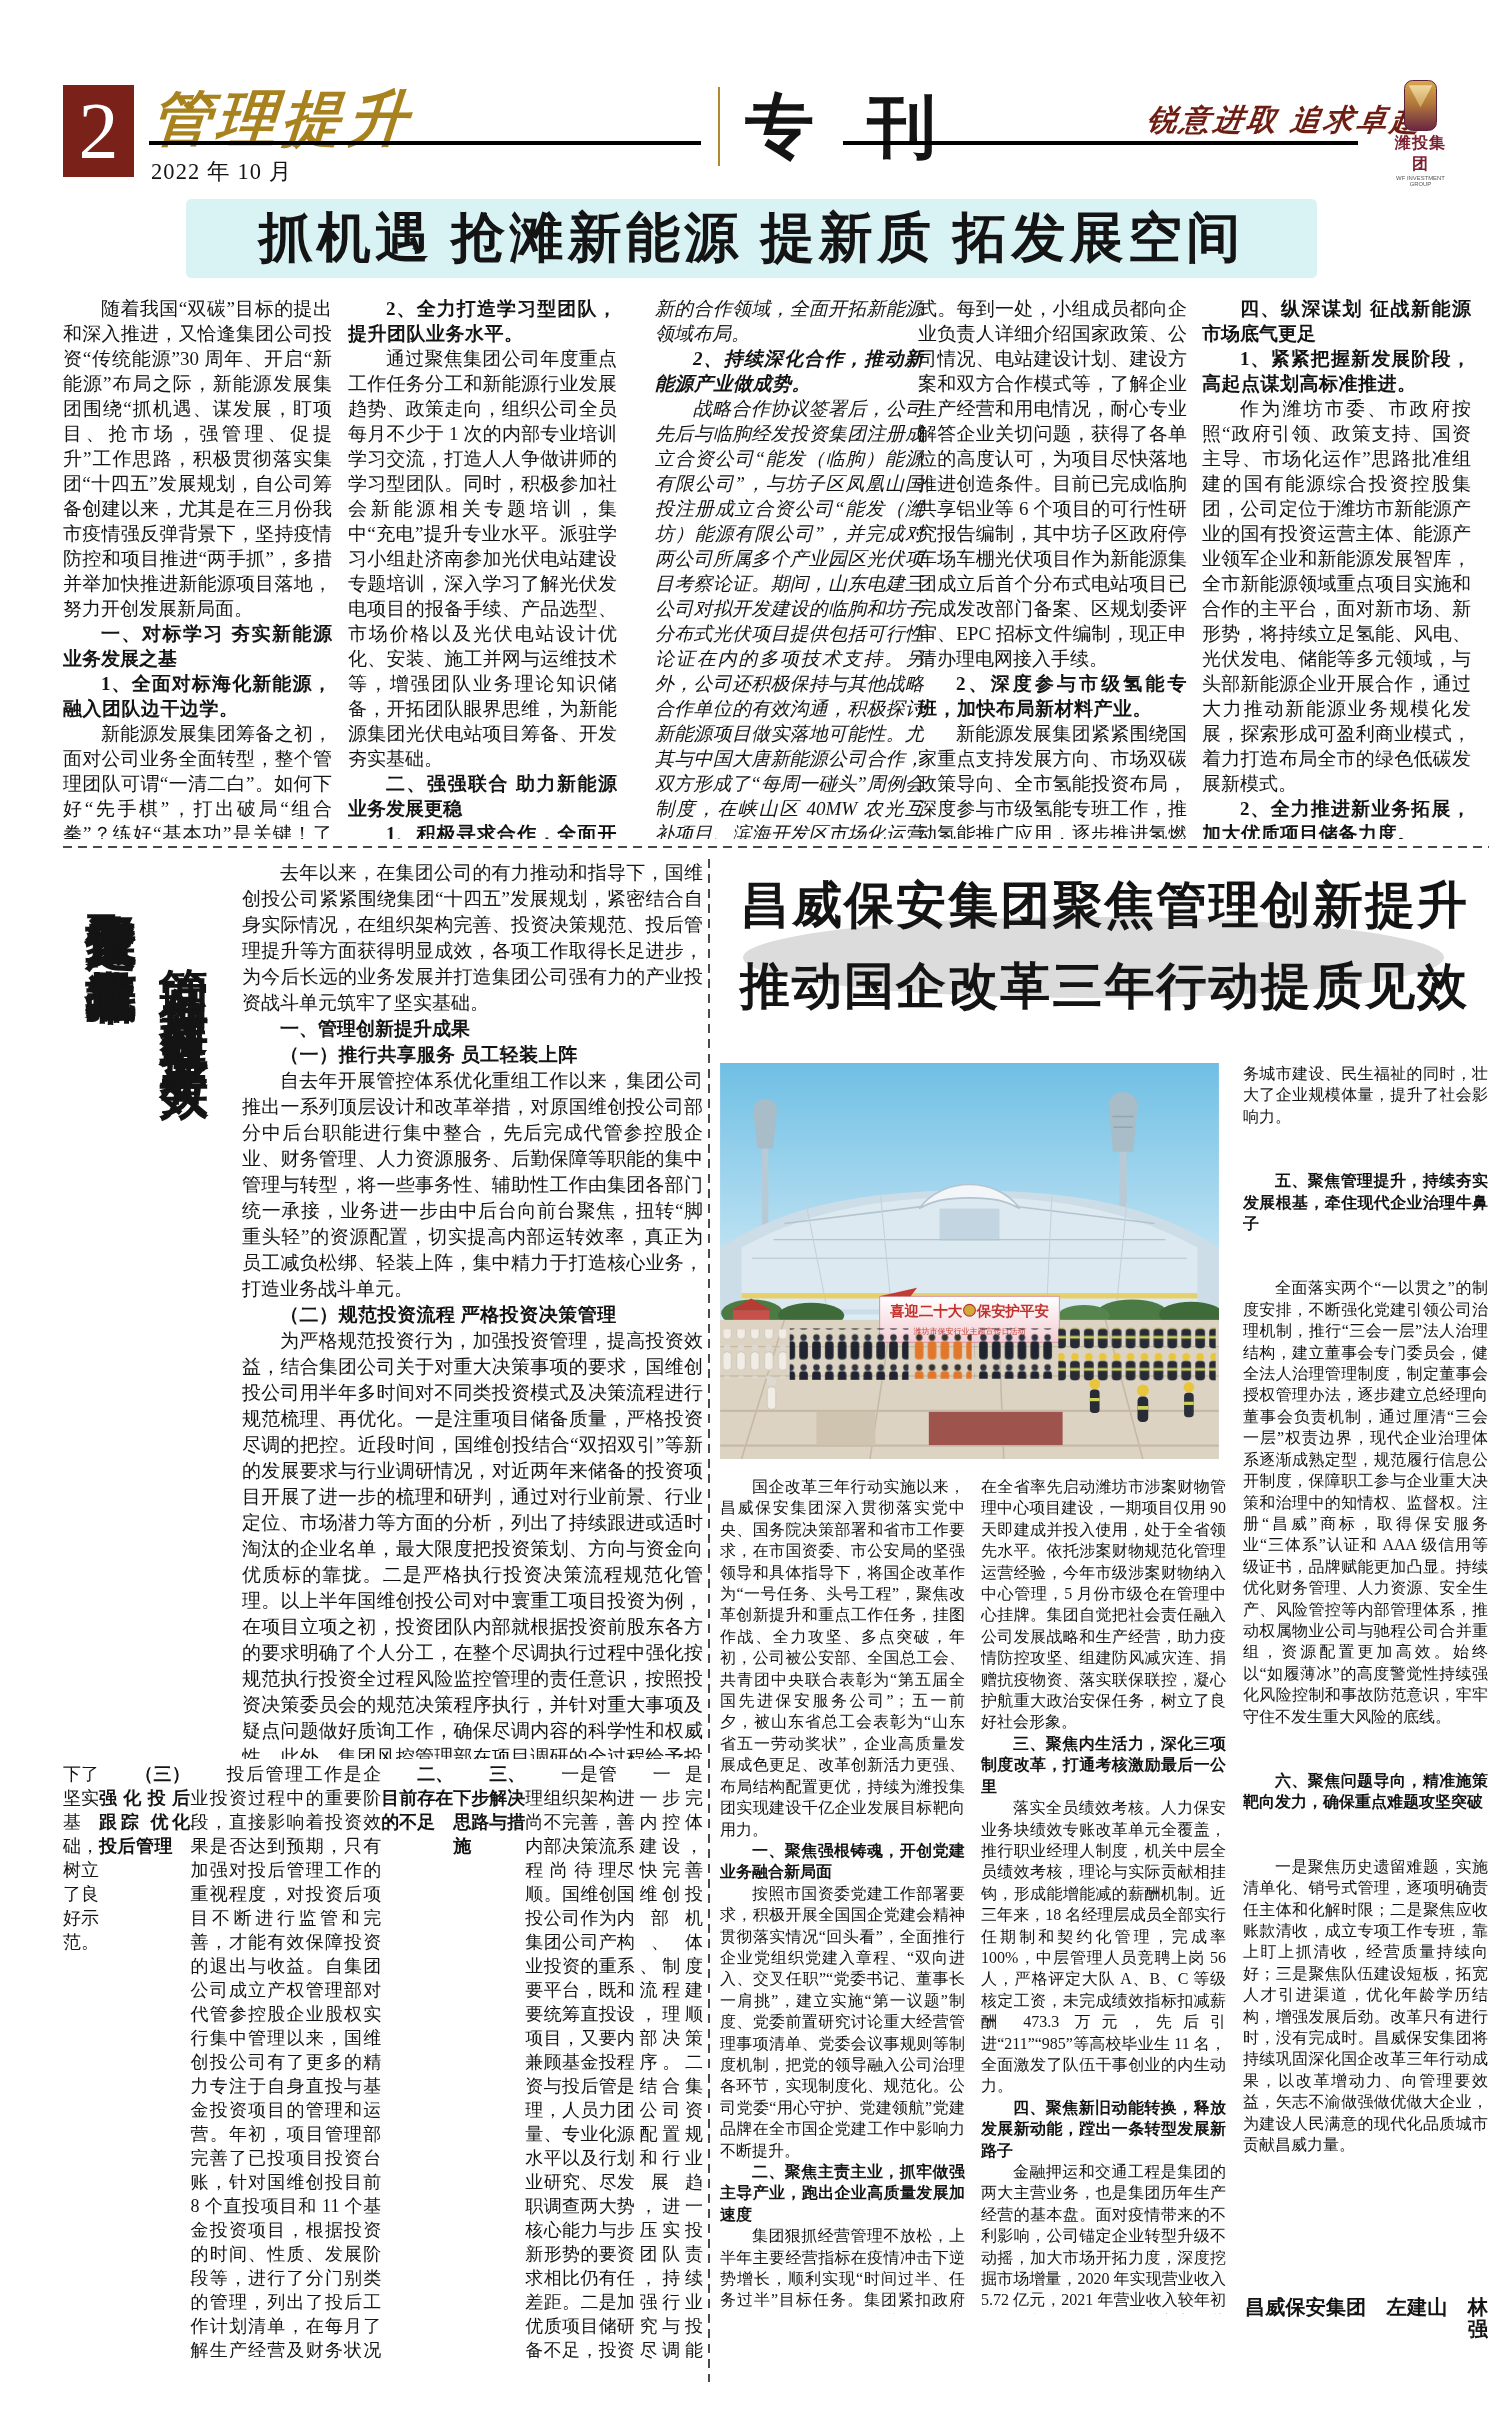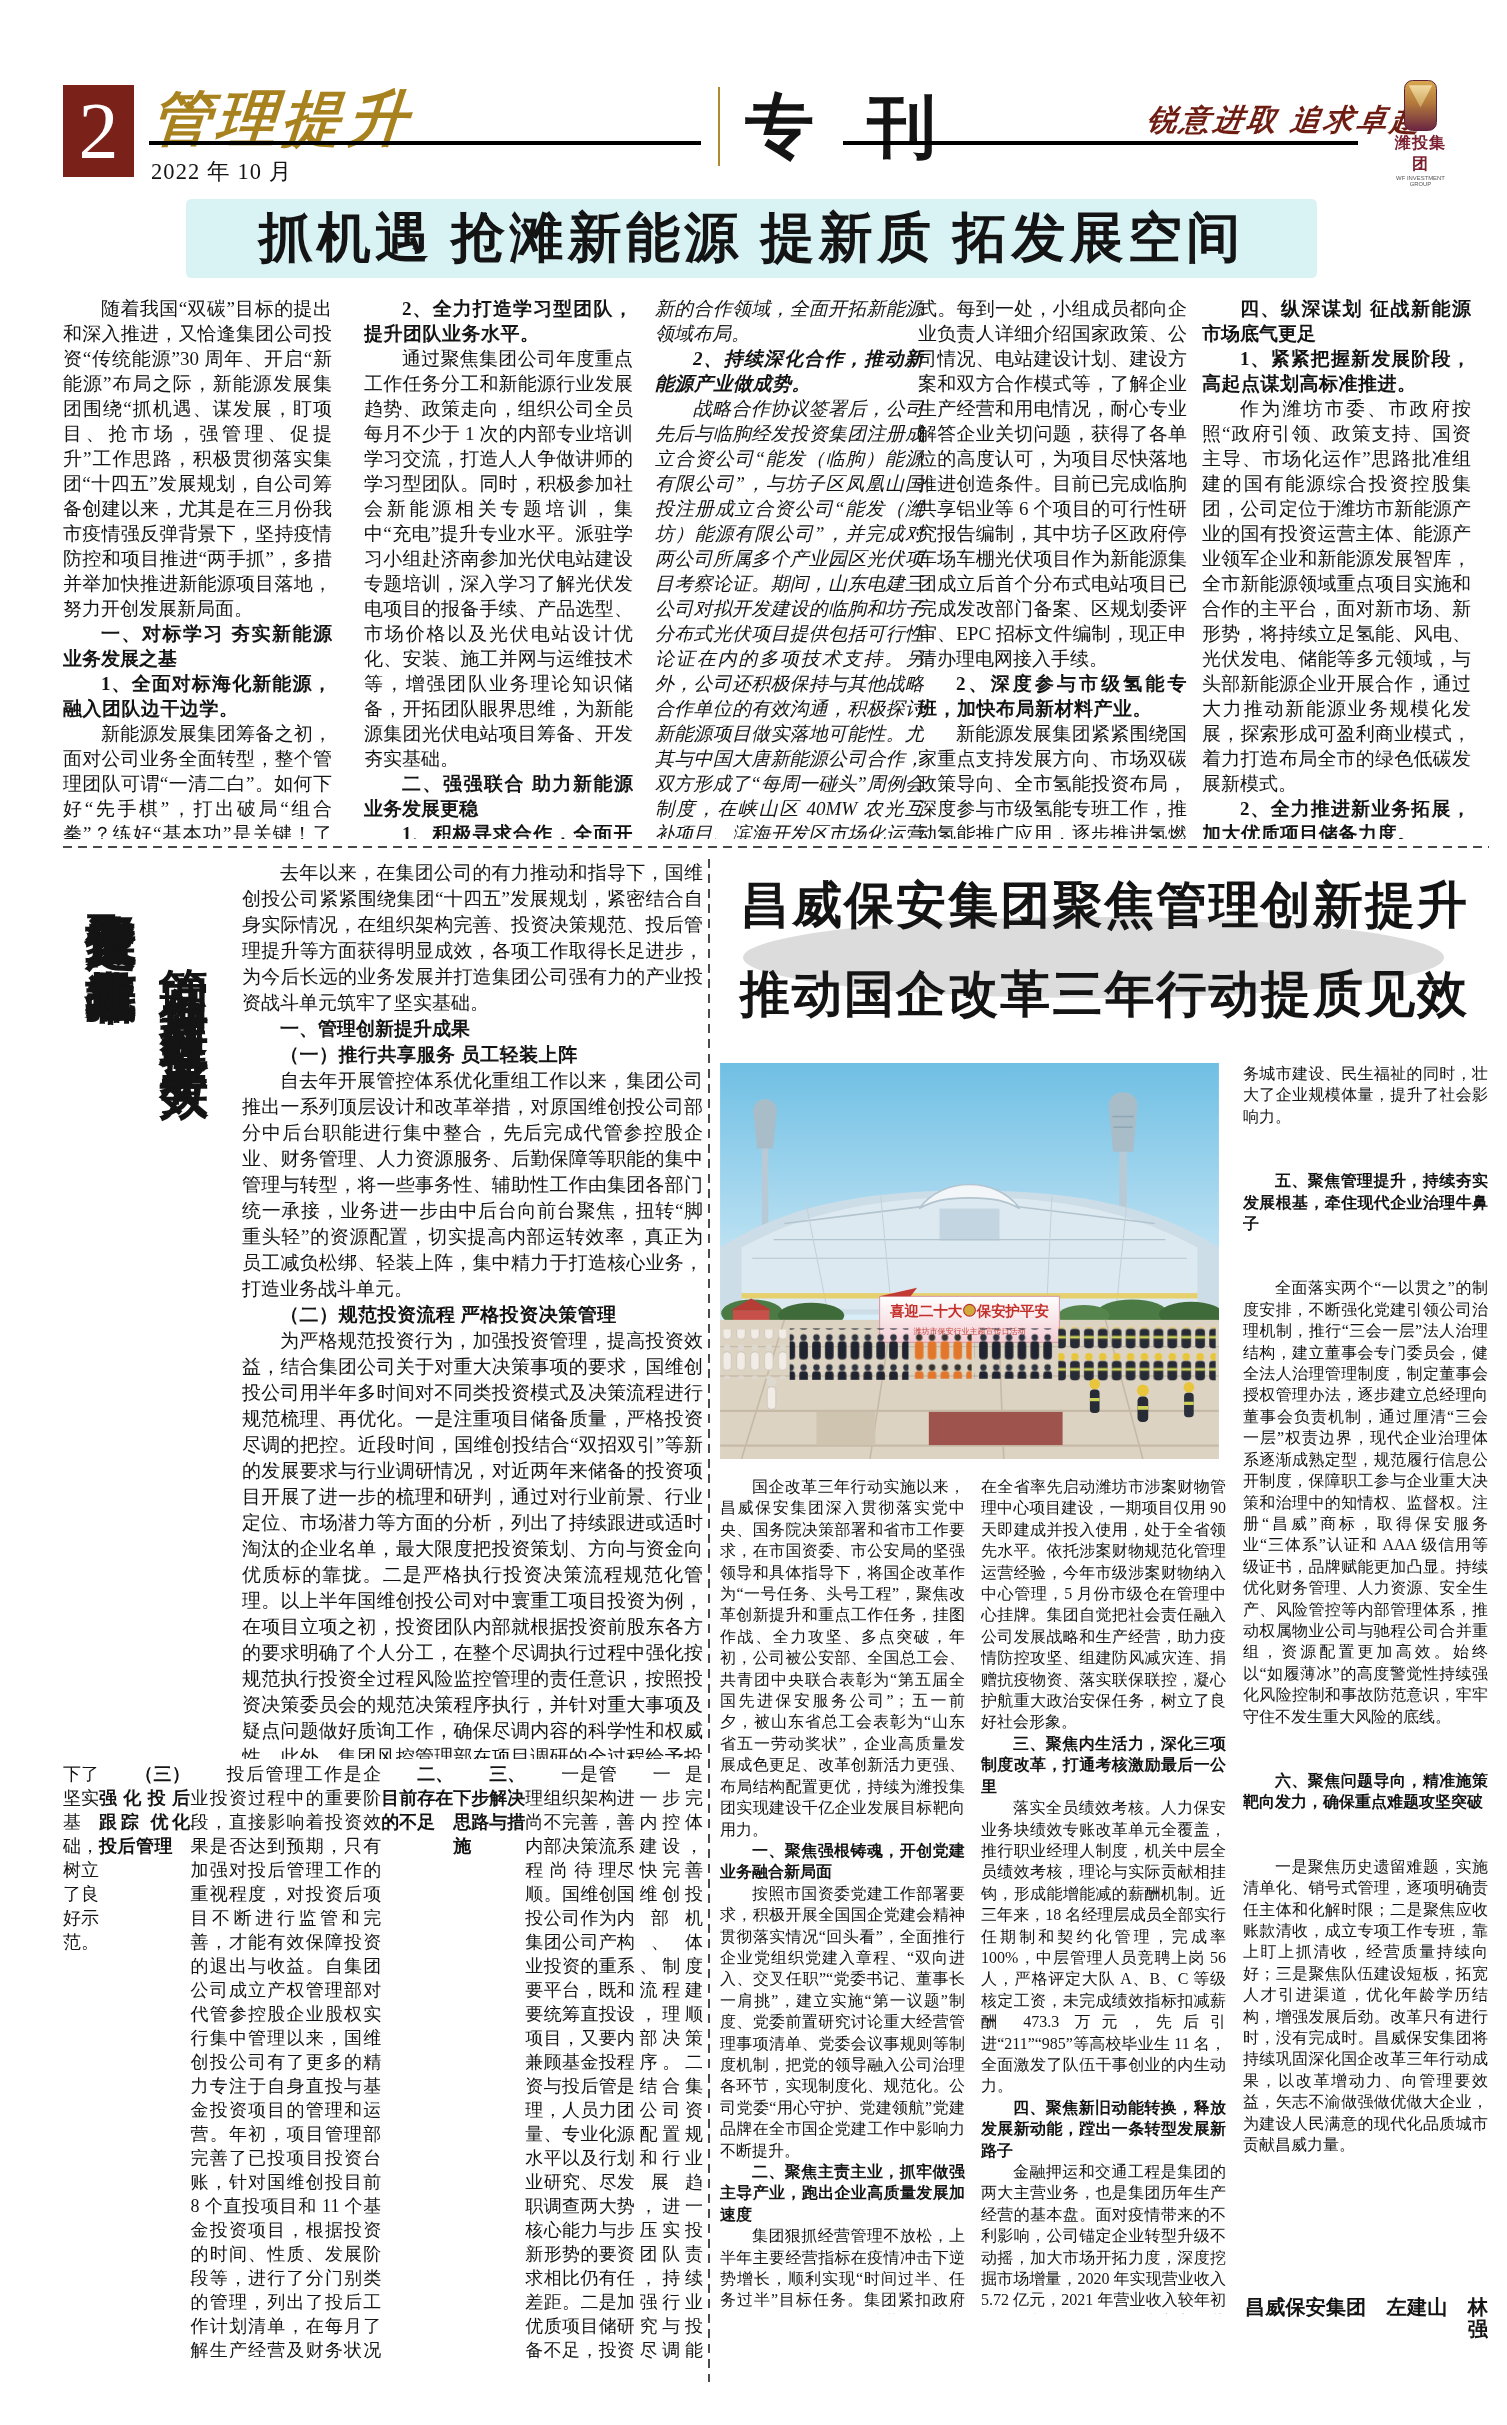--- a/index.html
+++ b/index.html
@@ -32,21 +32,21 @@
               letter-spacing:1.1px;margin-top:2.1px;}
   .brand-sub{font-size:5.9px;color:#555;font-family:"Liberation Sans",sans-serif;}
 
   
   .a1-band{left:186px;top:199px;width:1131px;height:79px;background:#d9f2f4;border-radius:5.4px;
            display:flex;align-items:center;justify-content:center;}
   .a1-band span{font-size:54px;font-weight:900;letter-spacing:4.3px;
                 font-family:"Liberation Serif",serif;}
   .newscol{position:absolute;overflow:hidden;text-align:justify;}
   .a1col{top:296px;width:269px;height:543px;font-size:19px;line-height:25px;}
-  .a1c1{left:63px;} .a1c2{left:364px;} .a1c3{left:655px;font-style:italic;} .a1c4{left:918px;} .a1c5{left:1202px;}
+  .a1c1{left:63px;} .a1c2{left:348px;} .a1c3{left:655px;font-style:italic;} .a1c4{left:918px;} .a1c5{left:1202px;}
 
   .blk{margin:0;}
   .blk.p{text-indent:2em;}
   .blk.cont{text-indent:0;}
   .blk.h1{font-family:"Liberation Sans",sans-serif;font-weight:700;text-indent:2em;}
   .blk.h2{font-weight:700;text-indent:2em;letter-spacing:0.5px;}
   .blk.by{font-family:"Liberation Sans",sans-serif;font-weight:700;text-align:right;
           text-indent:0;margin-top:11.8px;}
 
   
@@ -62,21 +62,21 @@
   .a2-head-sub{left:151px;top:929px;height:760px;font-size:49px;letter-spacing:9.6px;}
   .a2top{left:242px;top:860px;width:461px;height:899px;font-size:19px;line-height:26px;}
   .a2bot{left:63px;top:1762px;width:640px;height:600px;font-size:18px;line-height:24px;
          display:flex;flex-direction:row;}
 
   
   .a3-ellipse{left:743px;top:917px;width:701px;height:81px;background:#dcdcdc;
               border-radius:50%;}
   .a3-headline{left:720px;width:769px;text-align:center;font-size:50px;font-weight:900;
                font-family:"Liberation Serif",serif;letter-spacing:2.1px;}
-  .a3-h-l1{top:872px;} .a3-h-l2{top:953px;margin-top:8px;}
+  .a3-h-l1{top:872px;} .a3-h-l2{top:953px;}
   .a3-photo{left:720px;top:1063px;width:499px;height:396px;overflow:hidden;background:#cfe4ef;}
   .a3col{width:245px;font-size:16px;line-height:21.4px;}
   .a3ca{left:720px;top:1476px;height:838px;}
   .a3cb{left:981px;top:1476px;height:838px;}
   .a3cc{left:1243px;top:1063px;height:1277px;display:flex;flex-direction:column;gap:43px;}
   .a3cc .blk.by{margin-top:auto;font-size:20.3px;}
 </style>
 </head>
 <body>
 

